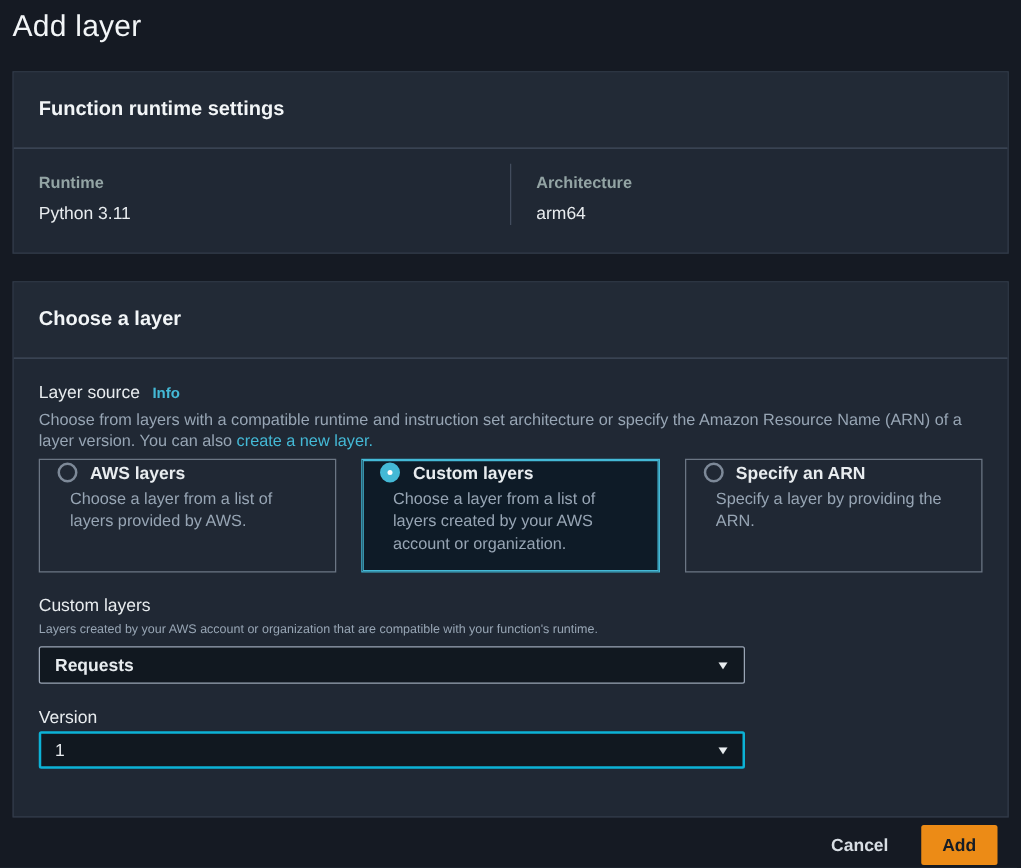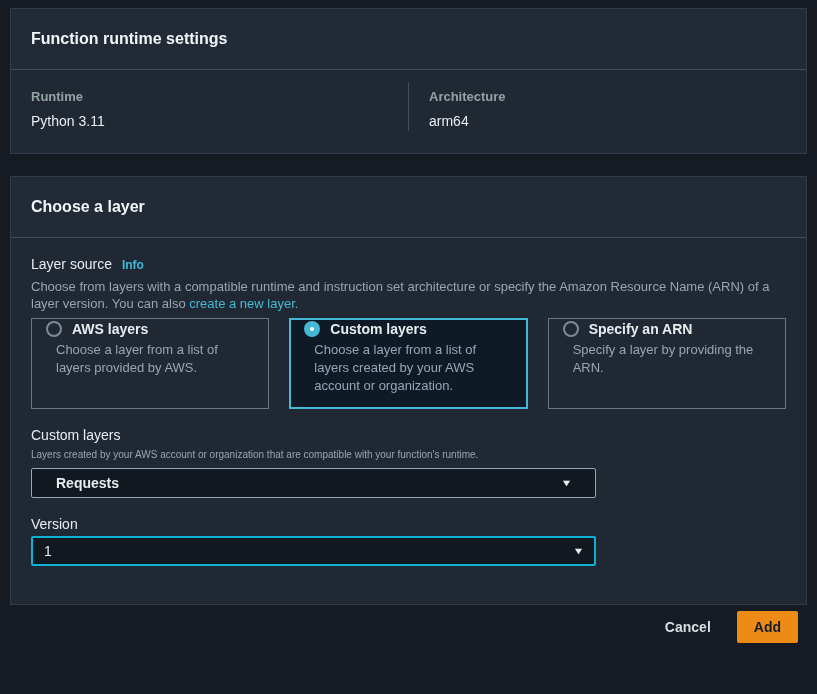--- a/index.html
+++ b/index.html
@@ -89,21 +89,21 @@
   }
 
   .form-label { font-size: 14px; color: #e8ecef; line-height: 20px; margin-top: 16px; }
   .form-desc { font-size: 10px; line-height: 17px; color: #97a5b4; margin: 1px 0 0; }
 
   .select {
     width: 565px; height: 30px;
     background: #111820;
     border: 1px solid #9aa5b5; border-radius: 2px;
     display: flex; align-items: center; justify-content: space-between;
-    padding: 0 24px; margin-top: 5px; cursor: pointer;
+    padding: 0 12px; margin-top: 5px; cursor: pointer;
   }
   .select .value { font-size: 14px; font-weight: 700; color: #e8ecef; }
   .select.version-select { margin-top: 2px; }
   .select.version-select .value { font-weight: 400; }
   .select.focused { border: 2px solid #0cb2d6; padding: 0 11px; }
   .caret { font-size: 9px; color: #e8ecef; transform: scaleX(1.35); line-height: 1; }
 
   
   .footer {
     display: flex; justify-content: flex-end; align-items: center;
@@ -119,20 +119,21 @@
     color: #161d26; font-family: inherit;
     font-size: 14px; font-weight: 700;
     height: 32px; padding: 0 17px;
   }
 </style>
 </head>
 <body>
 
 <div class="page">
 
+  <h1 class="page-title">Add layer</h1>
 
   <section class="panel">
     <header class="panel-header">
       <h2>Function runtime settings</h2>
     </header>
     <div class="runtime-body">
       <div class="runtime-col">
         <div class="field-label">Runtime</div>
         <div class="field-value">Python 3.11</div>
       </div>

